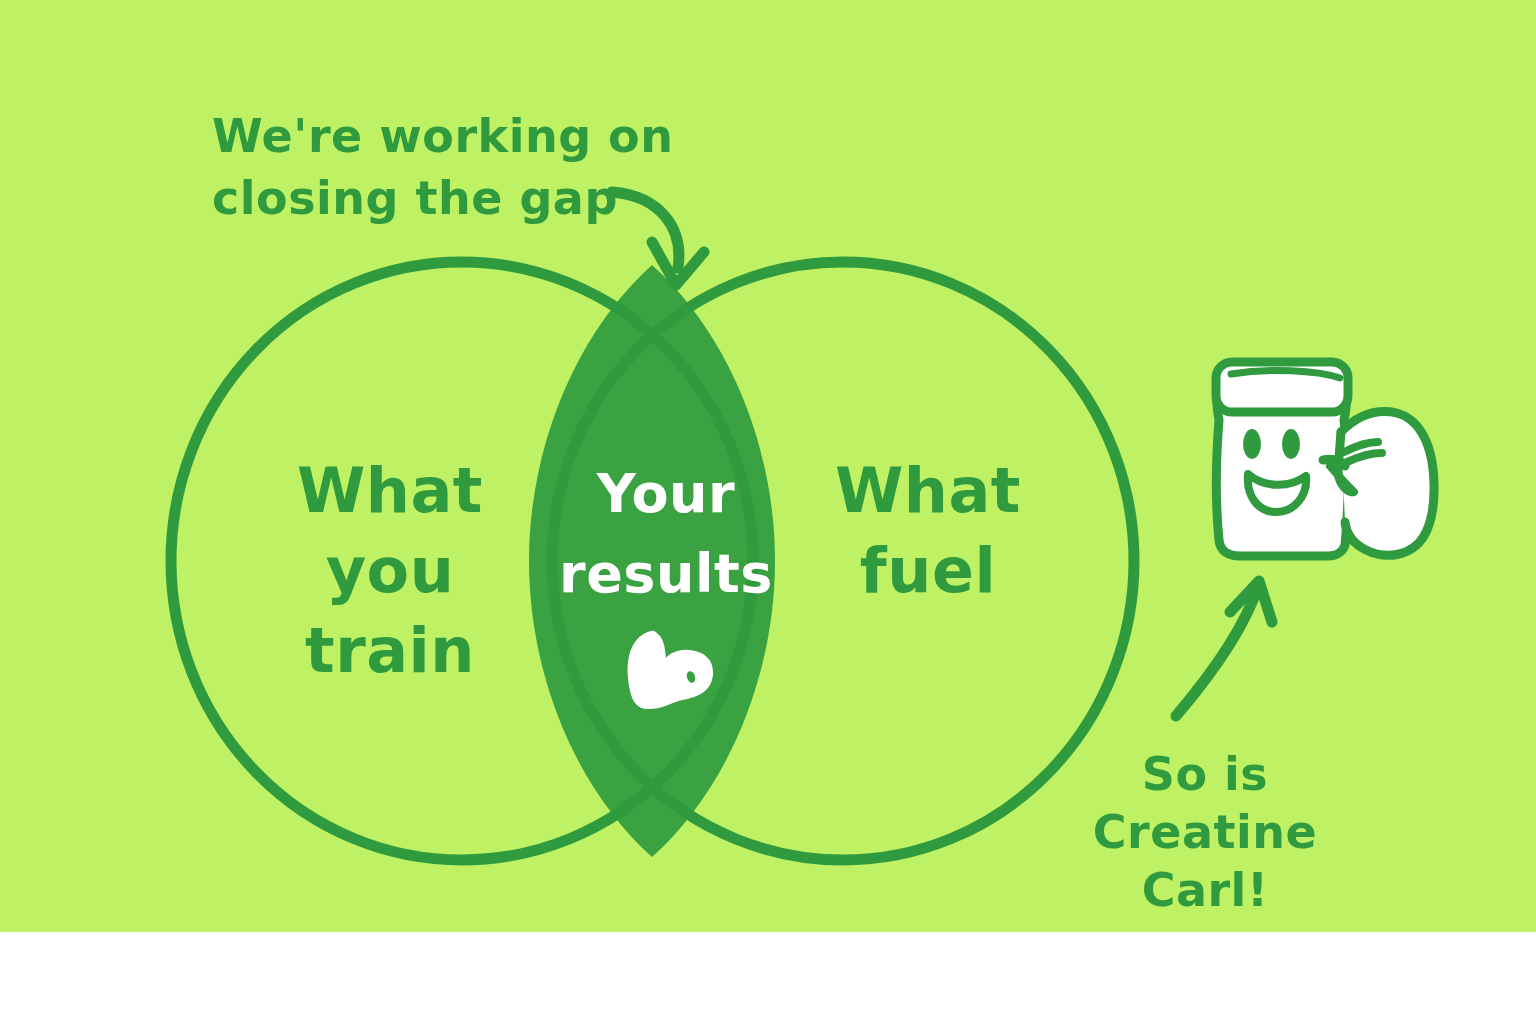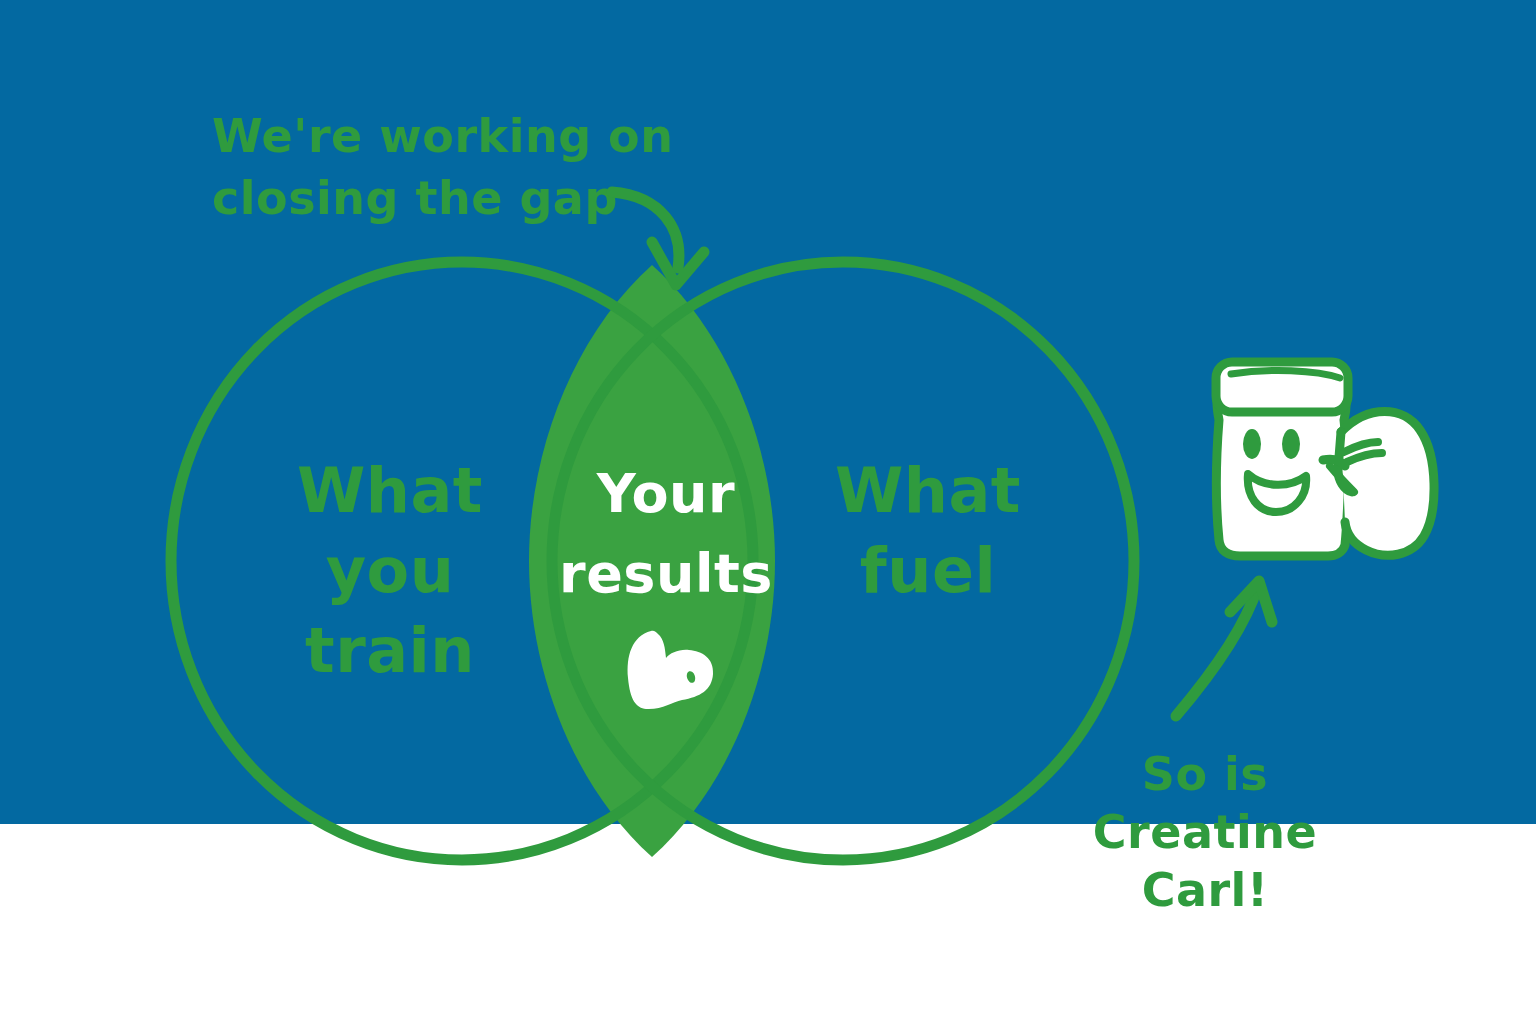--- a/index.html
+++ b/index.html
@@ -9,22 +9,22 @@
   }
   body {
     width: 1536px;
     height: 1024px;
     overflow: hidden;
     font-family: "DejaVu Sans", sans-serif;
   }
   #canvas {
     position: relative;
     width: 1536px;
-    height: 824px;
-    background: #0369a1;
+    height: 932px;
+    background: #bef264;
   }
   #venn-svg {
     position: absolute;
     top: 0;
     left: 0;
     width: 1536px;
     height: 1024px;
   }
   .handtext {
     font-family: "DejaVu Sans", sans-serif;

